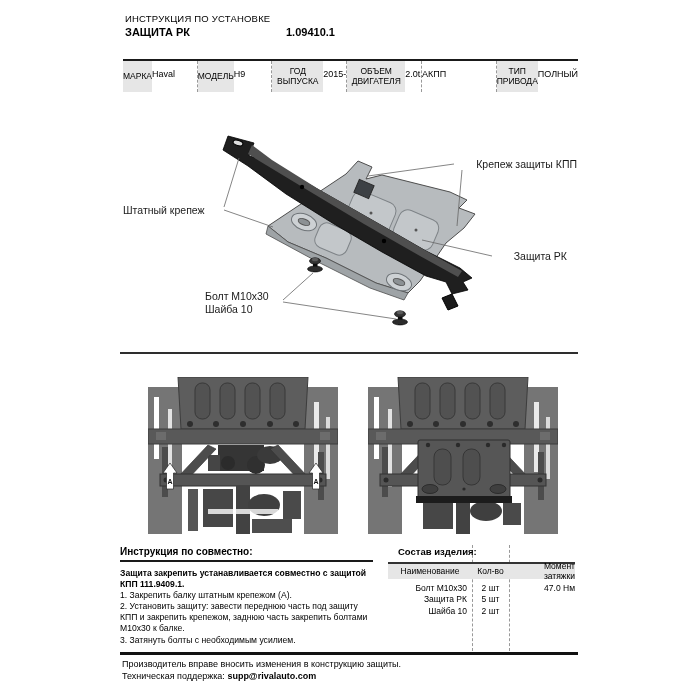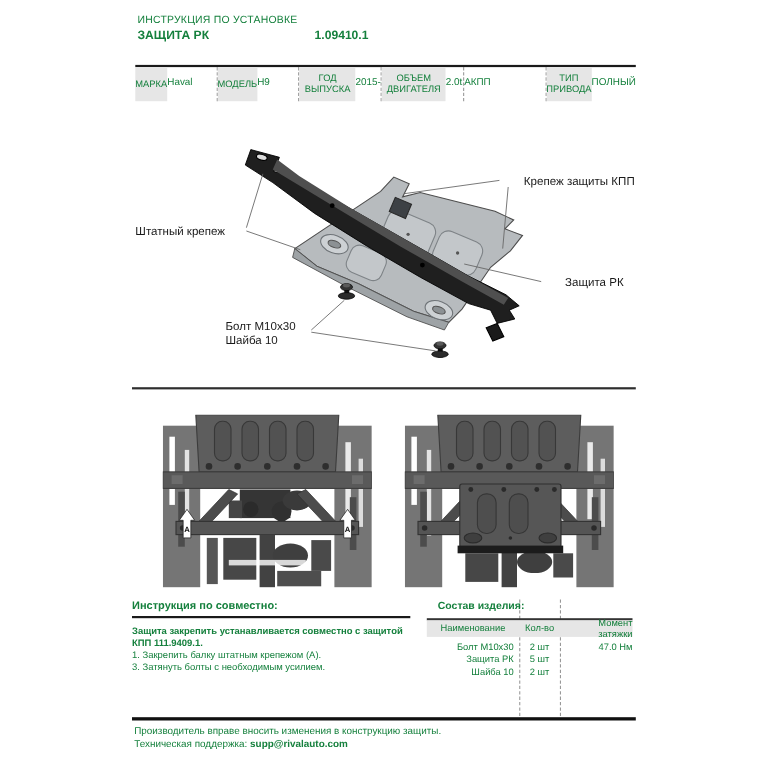--- a/index.html
+++ b/index.html
@@ -1,17 +1,17 @@
 <!DOCTYPE html>
 <html><head>
 <meta charset="utf-8">
 <style>
   html,body{margin:0;padding:0;background:#888;}
   .page{position:relative;width:700px;height:700px;background:#ffffff;margin:0 auto;
-        font-family:"Liberation Sans","DejaVu Sans",sans-serif;color:#15803d;overflow:hidden;}
+        font-family:"Liberation Sans","DejaVu Sans",sans-serif;color:#000000;overflow:hidden;}
   .abs{position:absolute;}
 
   
   .hdr-line1{left:125px;top:13px;font-size:9.5px;letter-spacing:.2px;}
   .hdr-line2{left:125px;top:26px;font-size:11px;font-weight:bold;}
   .hdr-num{left:286px;top:26px;font-size:11px;font-weight:bold;}
 
   
   .spec{left:123px;top:59px;width:455px;border-top:2.5px solid #1a1a1a;display:flex;}
   .spec .col{flex:1 1 0;display:flex;flex-direction:row;}
@@ -253,20 +253,21 @@
       <rect x="48" y="119" width="96" height="7" fill="#1c1c1c"></rect>
     </g>
   </svg>
 
   <div class="abs instr">
     <div class="t">Инструкция по совместно:</div>
     <div class="rule"></div>
     <div class="body">
       <div class="intro">Защита закрепить устанавливается совместно с защитой КПП 111.9409.1.</div>
       <div>1. Закрепить балку штатным крепежом (А).</div>
+      <div>2. Установить защиту: завести переднюю часть под защиту КПП и закрепить крепежом, заднюю часть закрепить болтами М10х30 к балке.</div>
       <div>3. Затянуть болты с необходимым усилием.</div>
     </div>
   </div>
 
   <div class="abs parts">
     <div class="dash" style="left:84px;"></div>
     <div class="dash" style="left:121px;"></div>
     <div class="title">Состав изделия:</div>
     <div class="toprule"></div>
     <div class="head">

